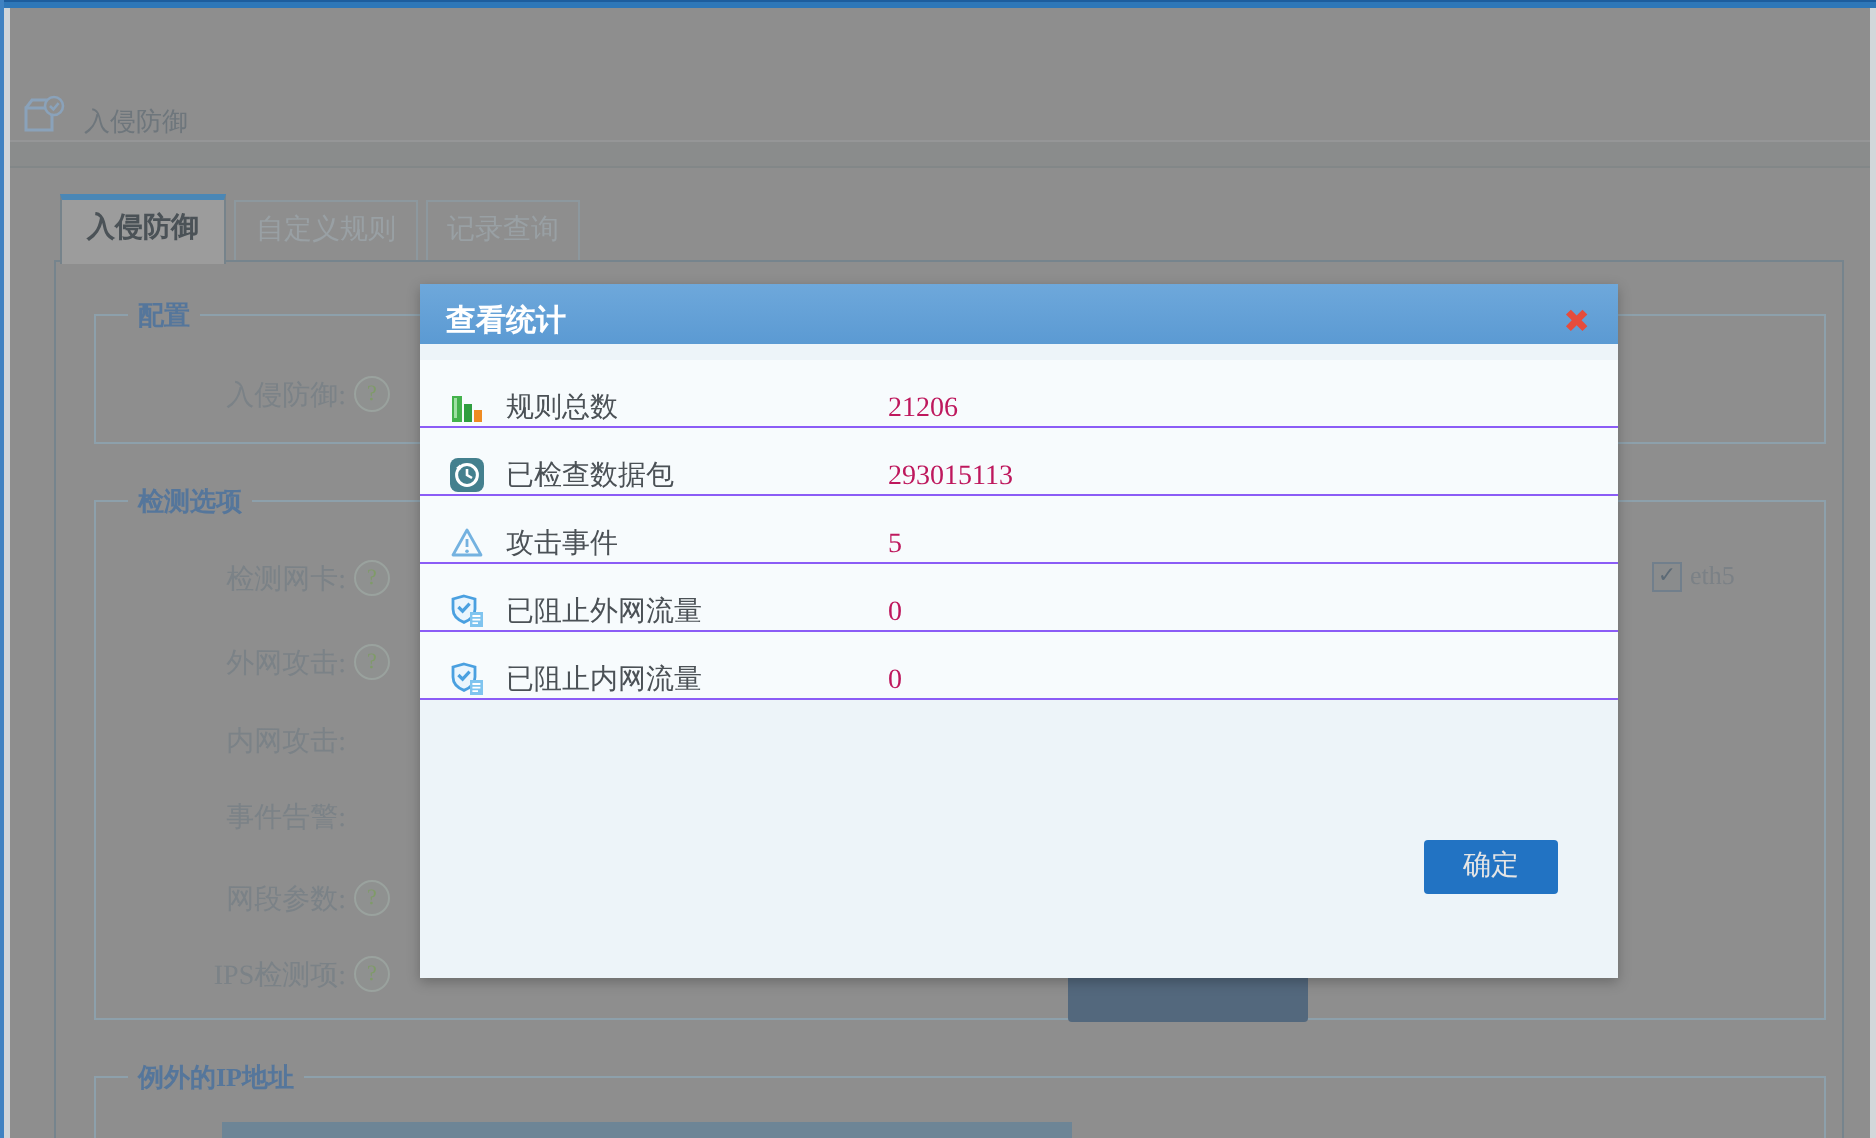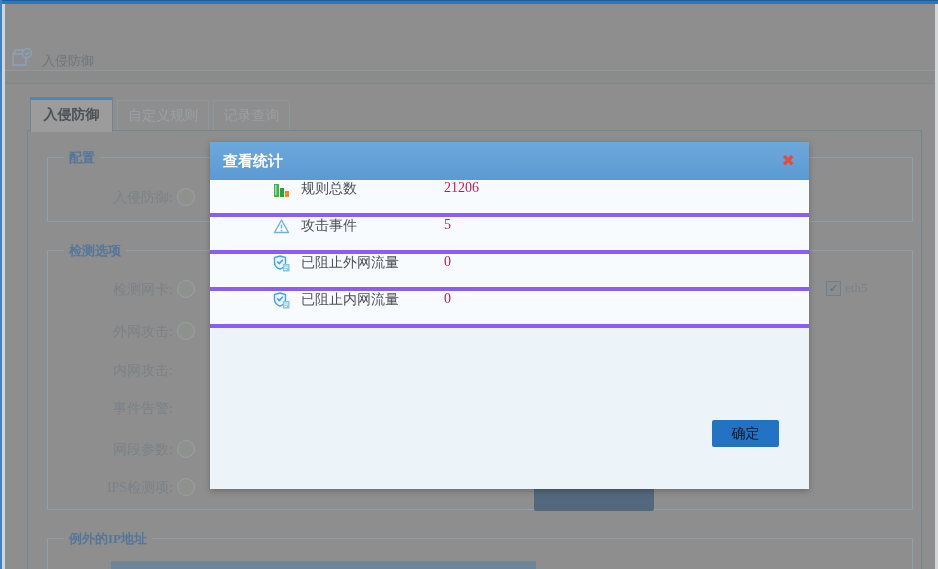--- a/index.html
+++ b/index.html
@@ -50,34 +50,34 @@
         font-size:11px;line-height:12px;text-align:center;}
   .cbox-label{margin-left:4px;font-size:13px;color:#7b8186;}
 
   .table-head-bar{position:absolute;left:111px;top:561px;width:425px;height:8px;background:#6d8596;z-index:2;}
   .obscured-btn{position:absolute;left:534px;top:481px;width:120px;height:30px;background:#53687d;
                 border-radius:2px;z-index:8;cursor:pointer;}
 
   
   .modal{position:absolute;left:210px;top:142px;width:599px;height:347px;background:#edf4f9;
          z-index:20;box-shadow:0 2px 6px rgba(0,0,0,0.25);}
-  .modal-head{position:relative;height:38px;background:linear-gradient(#6ea8db,#5b9ad3);}
+  .modal-head{position:relative;height:30px;background:linear-gradient(#6ea8db,#5b9ad3);}
   .modal-title{position:absolute;left:13px;top:0;line-height:38px;color:#ffffff;
                font-weight:bold;font-size:15px;}
   .modal-close{position:absolute;right:14px;top:9px;color:#e64c3c;font-weight:bold;
                font-size:16px;line-height:20px;cursor:pointer;
                font-family:"DejaVu Sans","Liberation Sans",sans-serif;}
   .stat-rows{position:absolute;left:0;top:38px;width:599px;background:#f7fbfd;}
-  .stat-row{position:relative;height:33px;border-bottom:4px solid #8b5cf6;
-            display:flex;align-items:flex-start;background:#f7fbfd;padding-left:48px;}
+  .stat-row{position:relative;height:33px;border-bottom:1px solid #8b5cf6;
+            display:flex;align-items:flex-end;background:#f7fbfd;}
   .stat-icon{width:19px;height:19px;margin-left:14px;flex:0 0 19px;}
   .stat-label{margin-left:10px;font-size:14px;color:#4b5156;}
   .stat-value{position:absolute;left:234px;font-size:14px;color:#be185d;}
   .ok-btn{position:absolute;left:502px;top:278px;width:67px;height:27px;background:#2273c3;
-          color:#0f172a;font-size:14px;text-align:center;line-height:27px;border-radius:2px;
+          color:#e5e5e5;font-size:14px;text-align:center;line-height:27px;border-radius:2px;
           cursor:pointer;}
 </style>
 </head>
 <body>
 
 <div class="screen">
 
   <div class="topbar"></div>
   <div class="left-edge"></div>
   <div class="left-edge2"></div>
@@ -153,20 +153,32 @@
             <rect x="3" y="5" width="1.5" height="10" fill="#9fe0a3"></rect>
             <rect x="8" y="8" width="4" height="9" fill="#2f9e3f"></rect>
             <rect x="13" y="11" width="4" height="6" fill="#ef8b22"></rect>
           </svg>
         </span>
         <span class="stat-label">规则总数</span>
         <span class="stat-value">21206</span>
       </div>
 
 
+      <div class="stat-row">
+        <span class="stat-icon">
+          <svg width="19" height="19" viewBox="0 0 19 19">
+            <rect x="1" y="1" width="17" height="17" rx="4" fill="#44808e"></rect>
+            <circle cx="9.5" cy="9.5" r="5.2" fill="none" stroke="#ffffff" stroke-width="1.5"></circle>
+            <path d="M9.5 6.5 L9.5 9.5 L12 11" stroke="#ffffff" stroke-width="1.3" fill="none"></path>
+            <path d="M4 6 L6 4.2 L6.6 6.8 Z" fill="#ffffff"></path>
+          </svg>
+        </span>
+        <span class="stat-label">已检查数据包</span>
+        <span class="stat-value">293015113</span>
+      </div>
 
       <div class="stat-row">
         <span class="stat-icon">
           <svg width="19" height="19" viewBox="0 0 19 19">
             <path d="M9.5 3 L16.5 15.5 L2.5 15.5 Z" fill="none" stroke="#74b2e0" stroke-width="1.4" stroke-linejoin="round"></path>
             <path d="M9.5 7.5 L9.5 11.5" stroke="#74b2e0" stroke-width="1.4"></path>
             <circle cx="9.5" cy="13.6" r="0.9" fill="#74b2e0"></circle>
           </svg>
         </span>
         <span class="stat-label">攻击事件</span>

